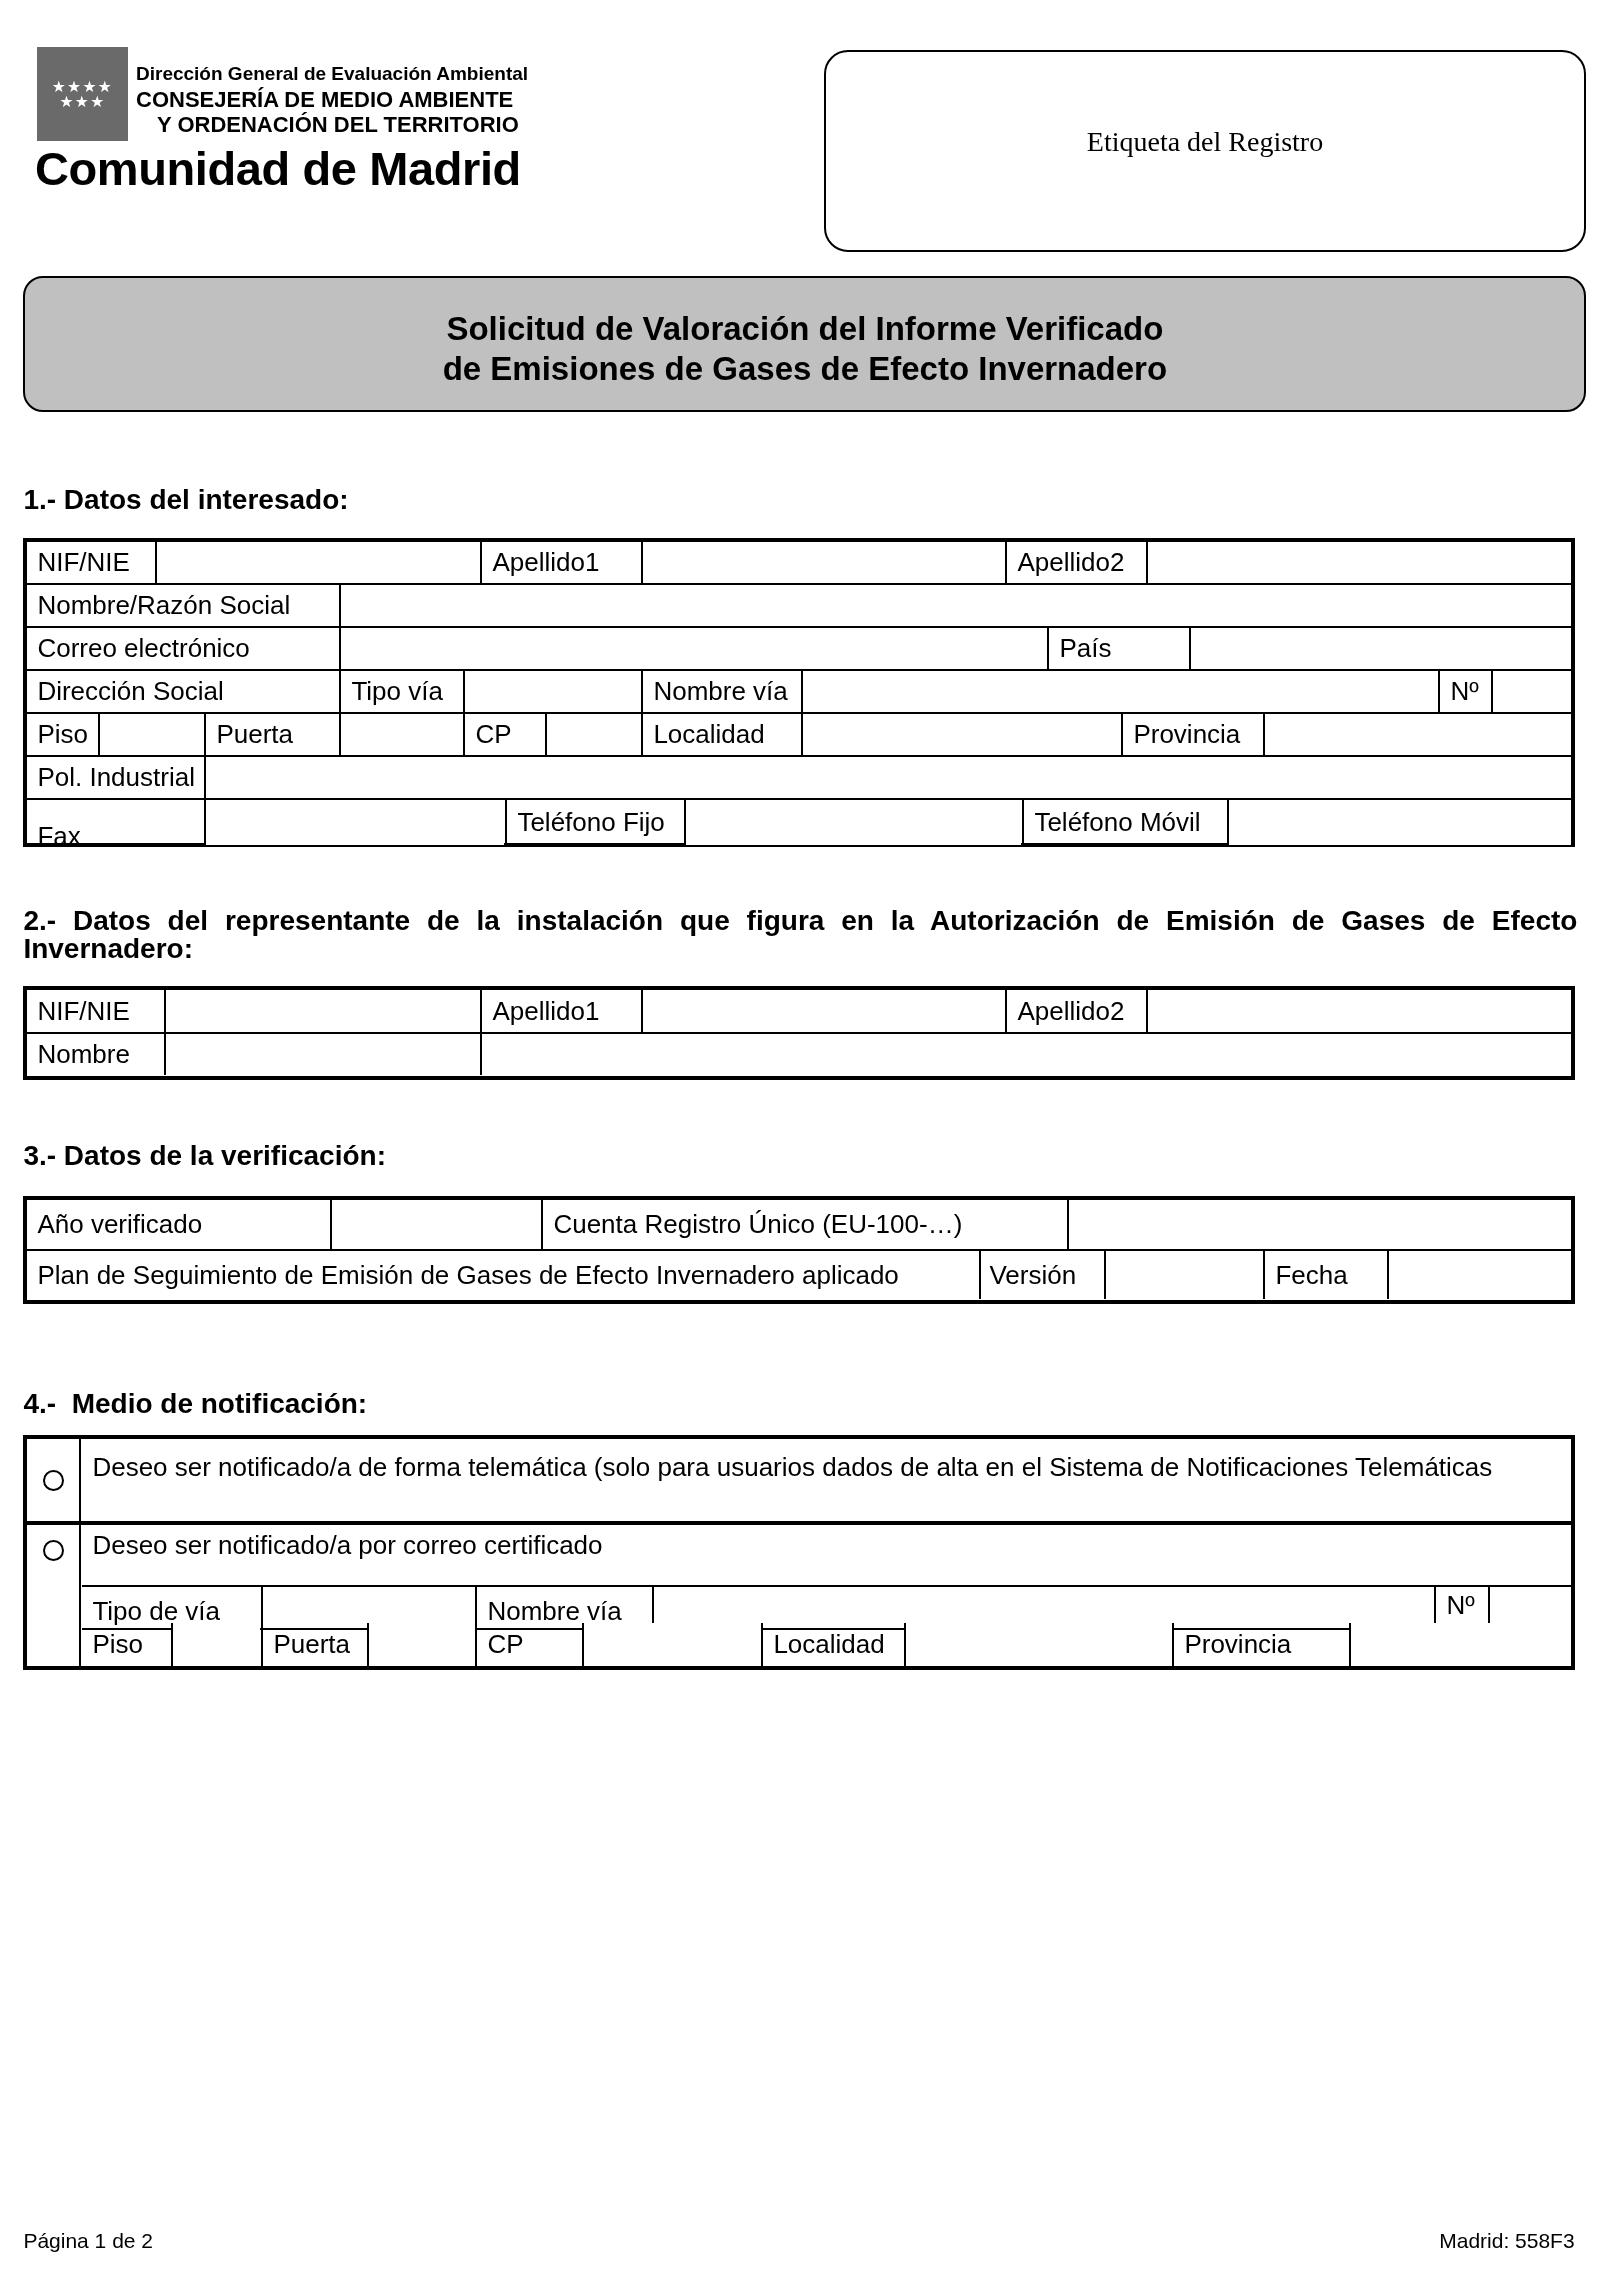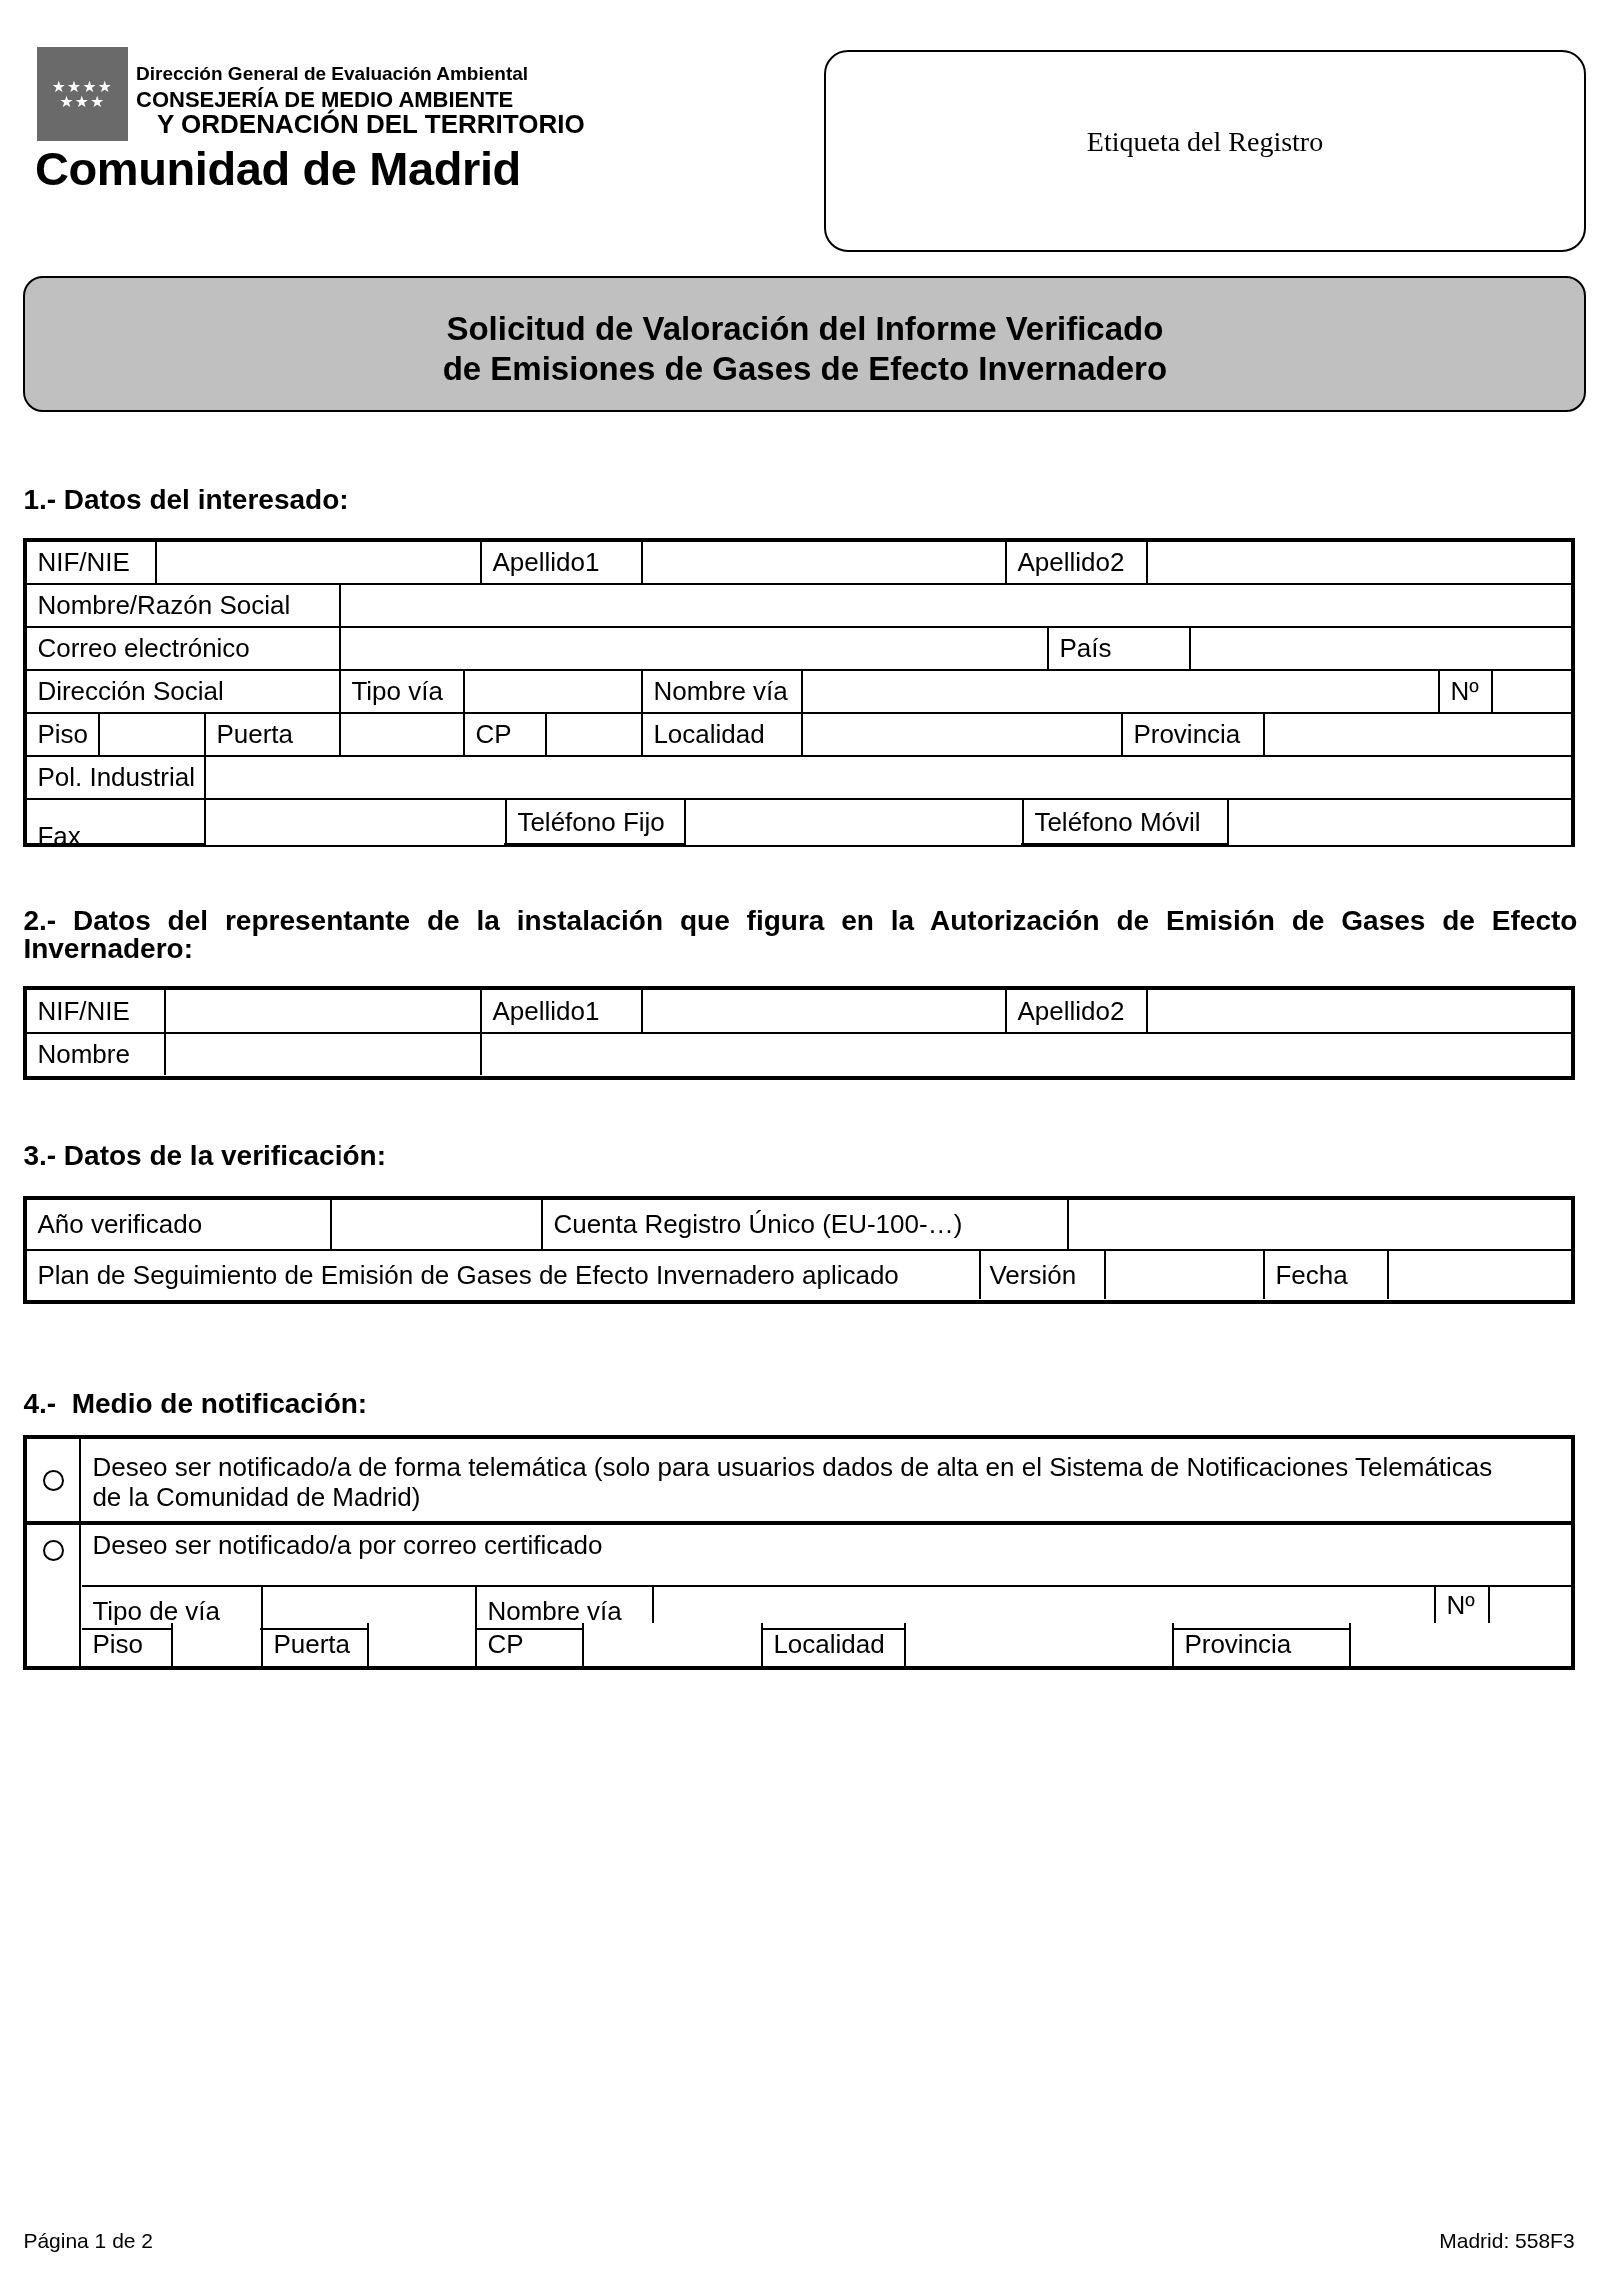--- a/index.html
+++ b/index.html
@@ -8,21 +8,21 @@
   .abs { position:absolute; }
 
   
   .logo-square { left:37px; top:47px; width:91px; height:94px; background:#6a6a6a; }
   .stars { position:absolute; left:0; right:0; text-align:center; color:#fff; font-size:15.6px; line-height:15.6px; letter-spacing:1.4px; font-family:"DejaVu Sans", sans-serif; }
   .stars.r1 { top:33px; }
   .stars.r2 { top:48px; }
   .logo-line { left:136px; font-size:20px; line-height:23px; white-space:nowrap; }
   .logo-l1 { top:62px; font-size:19px; font-weight:bold; }
   .logo-l2 { top:88px; font-size:22px; font-weight:bold; }
-  .logo-l3 { top:113px; left:157px; font-size:26px; font-weight:bold; }
+  .logo-l3 { top:113px; left:157px; font-size:22px; font-weight:bold; }
   .logo-brand { left:35px; top:142px; font-size:47px; font-weight:bold; line-height:54px; letter-spacing:-0.4px; white-space:nowrap; }
 
   .registro-box { left:824px; top:50px; width:758px; height:198px; border:2.1px solid #000; border-radius:24px; }
   .registro-label { position:absolute; left:0; right:0; top:74px; text-align:center; font-family:"Liberation Serif", serif; font-size:28px; }
 
   .title-box { left:23.4px; top:276px; width:1559px; height:132px; background:#c0c0c0; border:2.1px solid #000; border-radius:20px; }
   .title-text { position:absolute; left:0; right:0; top:31px; text-align:center; font-weight:bold; font-size:33px; line-height:40px; }
 
   .section-heading { left:23.4px; font-weight:bold; font-size:28px; line-height:33px; }
   .sec2 { width:1554px; text-align:justify; text-align-last:left; line-height:28px; }
@@ -156,21 +156,20 @@
 <div class="abs section-heading" style="top:1387px; white-space:pre;">4.-  Medio de notificación:</div>
 
 <div class="abs form-table" style="top:1435px; height:235px;">
 
   <div class="abs" style="left:52px; top:0; bottom:0; width:2.1px; background:#000;"></div>
 
   <div class="abs" style="left:0; right:0; top:0; height:82px; border-bottom:4.3px solid #000;">
     <div class="radio" style="left:15.6px; top:31px;"></div>
     <div class="abs" style="left:65px; top:12.8px; font-size:26px; line-height:30px; white-space:nowrap;">
       <div>Deseo ser notificado/a de forma telemática  (solo para usuarios dados de alta en el Sistema de Notificaciones Telemáticas</div>
-      <div>de la Comunidad de Madrid)</div>
     </div>
   </div>
 
   <div class="radio" style="left:15.6px; top:101px;"></div>
   <div class="abs" style="left:65px; top:91px; font-size:26px; line-height:30px; white-space:nowrap;">Deseo ser notificado/a por correo certificado</div>
 
   <div class="abs" style="left:55px; right:0; top:139px; height:45px; border-top:2.8px solid #000; border-bottom:2.8px solid #000; box-sizing:border-box;margin-top:7px;">
     <div class="cell first" style="left:0; width:179px; align-items:flex-end; padding-bottom:1.4px;">Tipo de vía</div>
     <div class="cell field" style="left:179px; width:214px;"></div>
     <div class="cell" style="left:393px; width:177px; align-items:flex-end; padding-bottom:1.4px;">Nombre vía</div>

